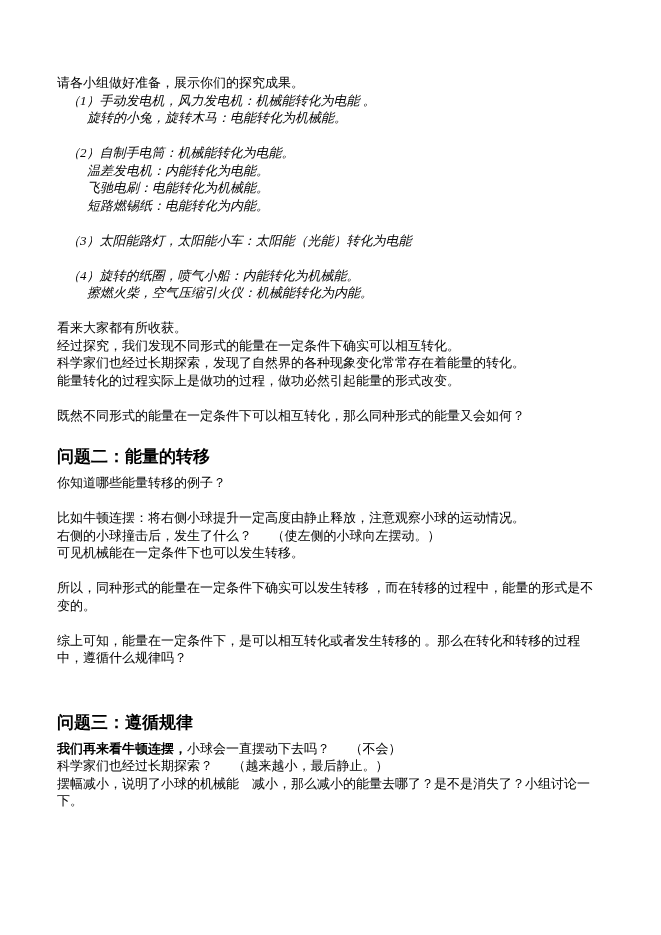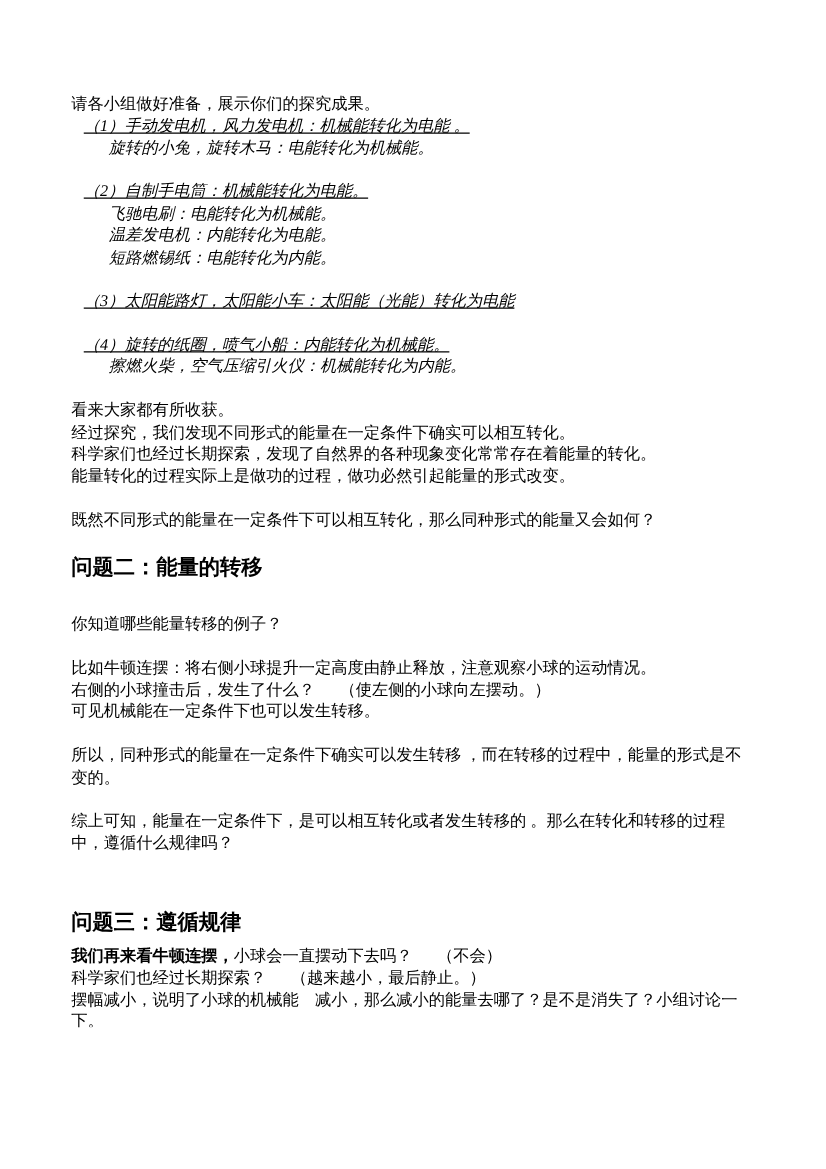--- a/index.html
+++ b/index.html
@@ -16,50 +16,50 @@
     padding: 74px 56px 0 57px;
     font-family: "Liberation Serif", "DejaVu Serif", serif;
     font-size: 13px;
     line-height: 17.5px;
     color: #000000;
     overflow: hidden;
   }
   p { margin: 0; }
   .gap  { height: 17.5px; }
   .italic { font-style: italic; }
-  .ex-first { padding-left: 10px; text-decoration: underline; }
+  .ex-first { padding-left: 10px; }
   .ex-cont  { padding-left: 30px; }
   .heading {
     font-family: "DejaVu Sans", "Liberation Sans", sans-serif;
     font-weight: bold;
     font-size: 17px;
     line-height: 22px;
   }
-  .h2m { margin-top: 21px; margin-bottom: 23px; font-family: Liberation Mono, monospace; }
+  .h2m { margin-top: 21px; margin-bottom: 7px; }
   .h3m { margin-top: 44px; margin-bottom: 7px; }
   .bold { font-weight: bold; }
   .ans { margin-left: 1.5em; }
 </style>
 </head>
 <body>
 
 <div class="page">
 
   <p>请各小组做好准备，展示你们的探究成果。</p>
 
   <div>
     <p class="italic ex-first">（1）手动发电机，风力发电机：机械能转化为电能 。</p>
     <p class="italic ex-cont">旋转的小兔，旋转木马：电能转化为机械能。</p>
   </div>
   <div class="gap"></div>
 
   <div>
     <p class="italic ex-first">（2）自制手电筒：机械能转化为电能。</p>
+    <p class="italic ex-cont">温差发电机：内能转化为电能。</p>
     <p class="italic ex-cont">飞驰电刷：电能转化为机械能。</p>
-    <p class="italic ex-cont">温差发电机：内能转化为电能。</p>
     <p class="italic ex-cont">短路燃锡纸：电能转化为内能。</p>
   </div>
   <div class="gap"></div>
 
   <div>
     <p class="italic ex-first">（3）太阳能路灯，太阳能小车：太阳能（光能）转化为电能</p>
   </div>
   <div class="gap"></div>
 
   <div>

